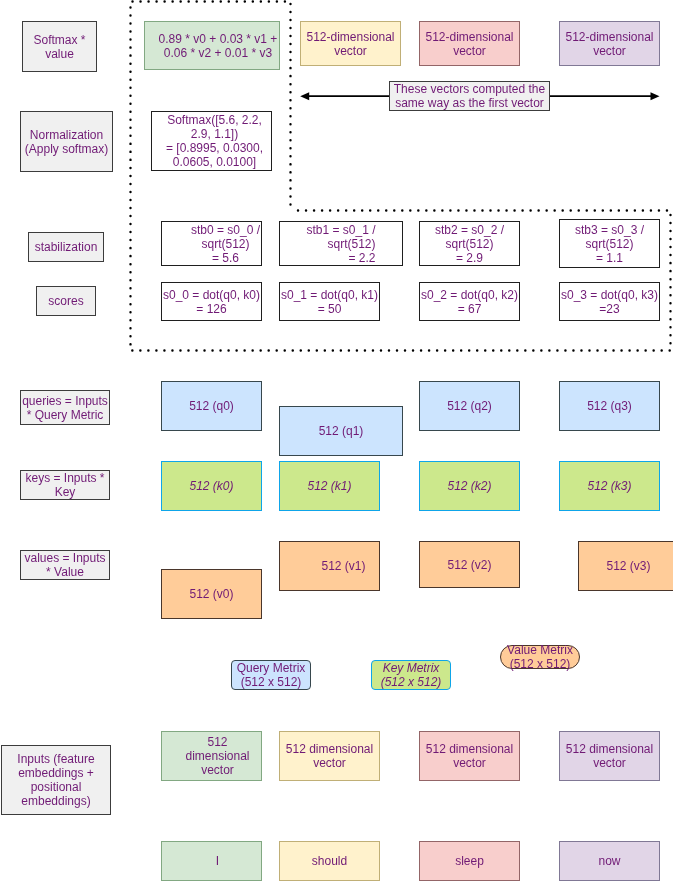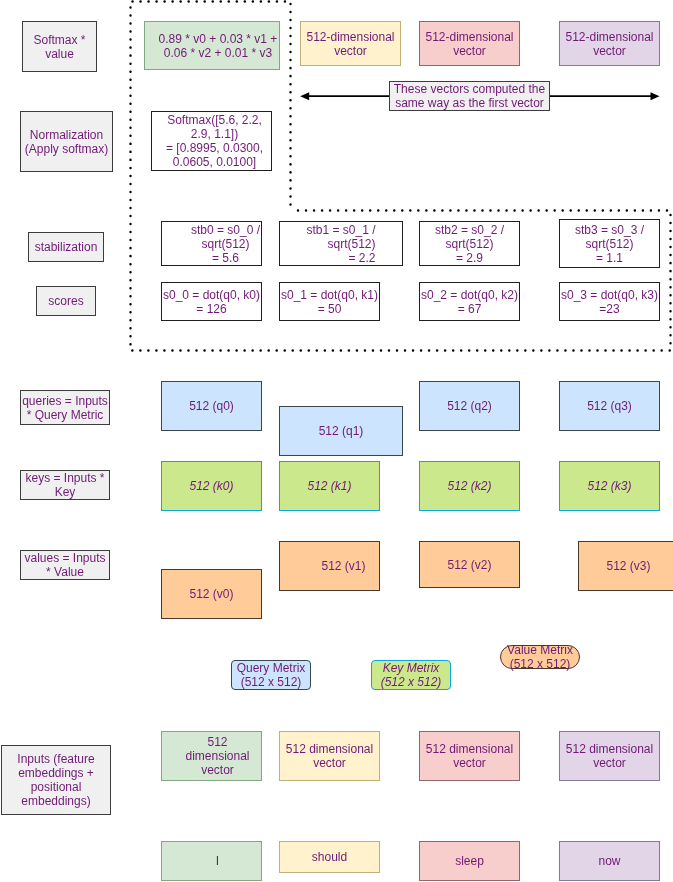--- a/index.html
+++ b/index.html
@@ -122,15 +122,15 @@
 <div class="box lgreen" style="left: 161px; top: 731px; width: 101px; height: 50px; background-color: rgb(213, 232, 212);">512 dimensional
 vector</div>
 <div class="box yellow" style="left: 279px; top: 731px; width: 101px; height: 50px; background-color: rgb(255, 242, 204);">512 dimensional
 vector</div>
 <div class="box red" style="left: 419px; top: 731px; width: 101px; height: 50px; background-color: rgb(248, 206, 204);">512 dimensional
 vector</div>
 <div class="box purple" style="left: 559px; top: 731px; width: 101px; height: 50px; background-color: rgb(225, 213, 231);">512 dimensional
 vector</div>
 
 <div class="box lgreen" style="left: 161px; top: 841px; width: 101px; height: 40px; background-color: rgb(213, 232, 212);">I</div>
-<div class="box yellow" style="left: 279px; top: 841px; width: 101px; height: 32px; background-color: rgb(255, 242, 204);">should</div>
+<div class="box yellow" style="left: 279px; top: 841px; width: 101px; height: 40px; background-color: rgb(255, 242, 204);">should</div>
 <div class="box red" style="left: 419px; top: 841px; width: 101px; height: 40px; background-color: rgb(248, 206, 204);">sleep</div>
 <div class="box purple" style="left: 559px; top: 841px; width: 101px; height: 40px; background-color: rgb(225, 213, 231);">now</div>
 
 </body></html>

